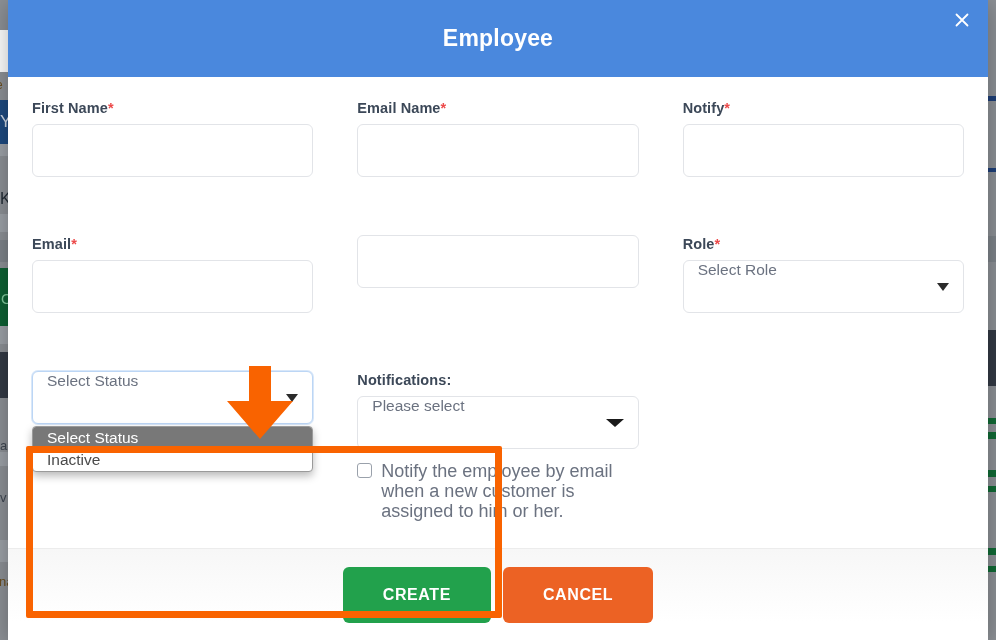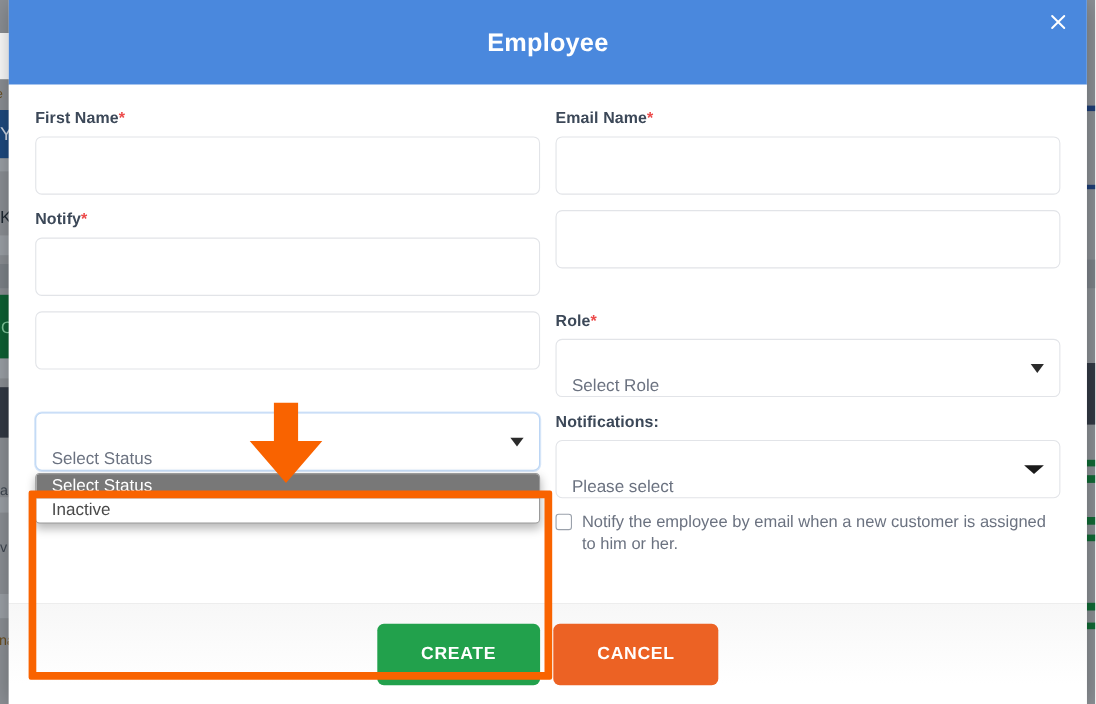--- a/index.html
+++ b/index.html
@@ -95,22 +95,23 @@
 
   .modal-body {
     flex: 1 1 auto;
     padding: 22px 24px 0 24px;
     position: relative;
     background: #ffffff;
   }
 
   .grid {
     display: grid;
-    grid-template-columns: 1fr 1fr;
+    grid-template-columns: 1fr 1fr 1fr;
     column-gap: 14px;
+    gap: 44px;
   }
 
   .field { margin-bottom: 14px; position: relative; }
 
   .lbl-row {
     display: flex;
     align-items: center;
     justify-content: space-between;
     margin-bottom: 7px;
     height: 18px;
@@ -153,21 +154,21 @@
 
   .sel-wrap { position: relative; width: 100%; }
 
   .sel-box {
     width: 100%;
     height: 53px;
     border: 1px solid #e2e4e8;
     border-radius: 6px;
     background: #ffffff;
     display: flex;
-    align-items: flex-end;
+    align-items: flex-start;
     padding: 0 14px;
     font-size: 15.5px;
     color: #6b7280;
     cursor: pointer;
     position: relative;
   }
   .sel-box.focused {
     border: 1px solid #bcd6f5;
     box-shadow: 0 0 0 1px #d8e7f9;
   }
@@ -225,21 +226,21 @@
     height: 15px;
     min-width: 15px;
     border: 1.6px solid #9aa1ab;
     border-radius: 3px;
     background: #ffffff;
     margin-top: 2px;
     margin-right: 9px;
     cursor: pointer;
   }
   .chk-lbl {
-    font-size: 15px;
+    font-size: 18px;
     color: #6b7280;
     line-height: 20px;
     max-width: 430px;
   }
 
   
   .modal-footer {
     flex: 0 0 auto;
     height: 92px;
     border-top: 1px solid #ececec;
@@ -368,20 +369,25 @@
         <div class="field">
           <div class="lbl-row">
             <div>
               <span class="lbl">Notify</span><span class="req">*</span>
             </div>
           </div>
           <input class="txt-input" type="text" value="" style="">
         </div>
 
         <div class="field">
+          <div class="lbl-row">
+            <div>
+              <span class="lbl">Email</span><span class="req">*</span>
+            </div>
+          </div>
           <input class="txt-input" type="text" value="" style="">
         </div>
 
         <div class="field">
           <input class="txt-input" type="text" value="" style="">
         </div>
 
         <div class="field">
           <div class="lbl-row">
             <div>

